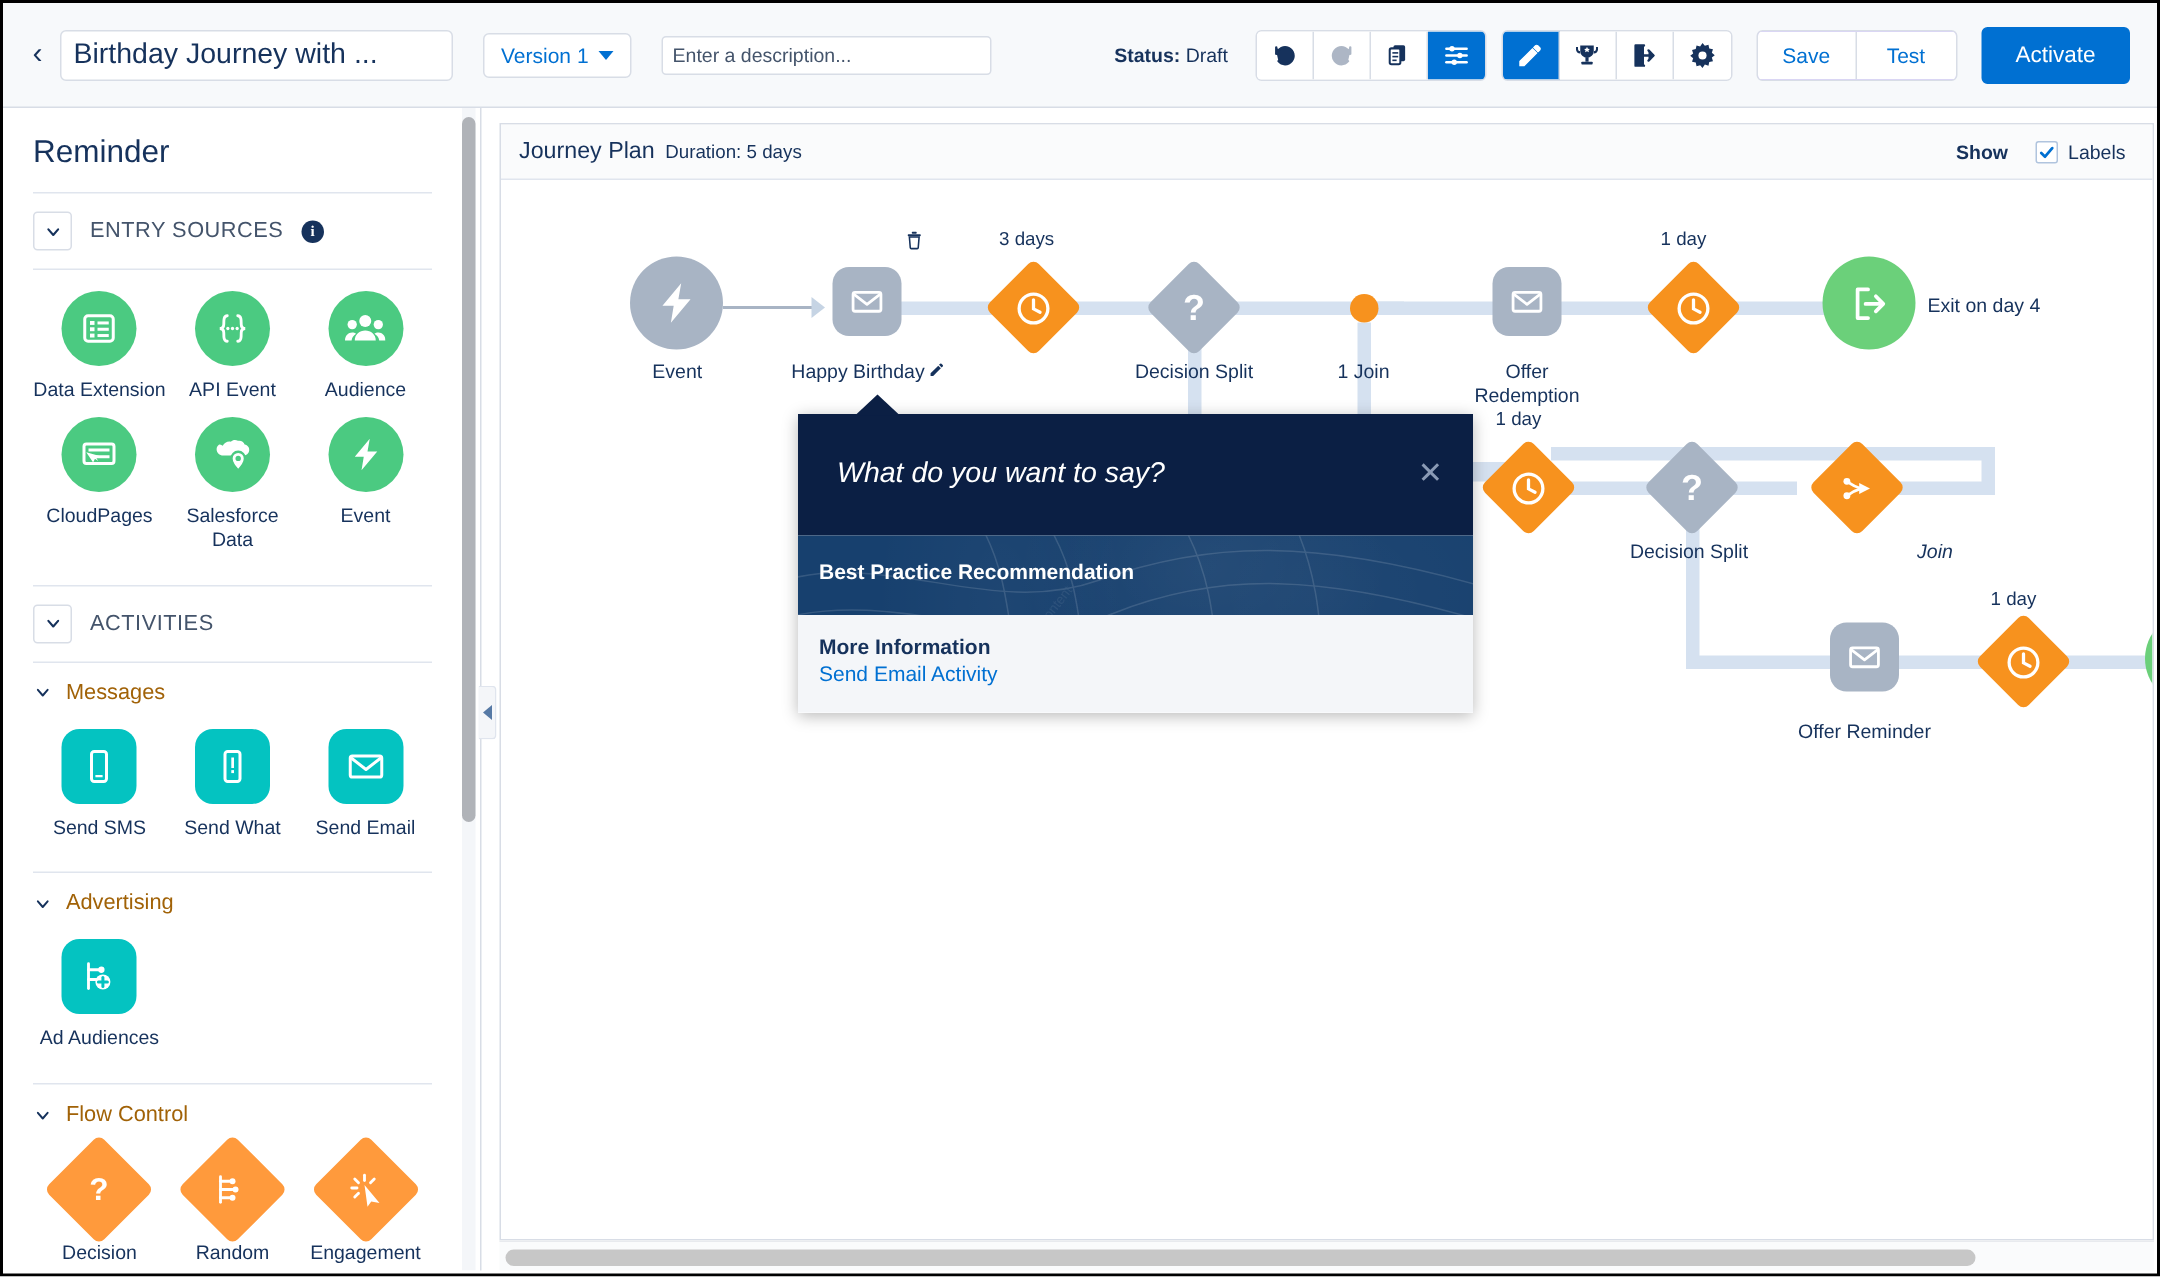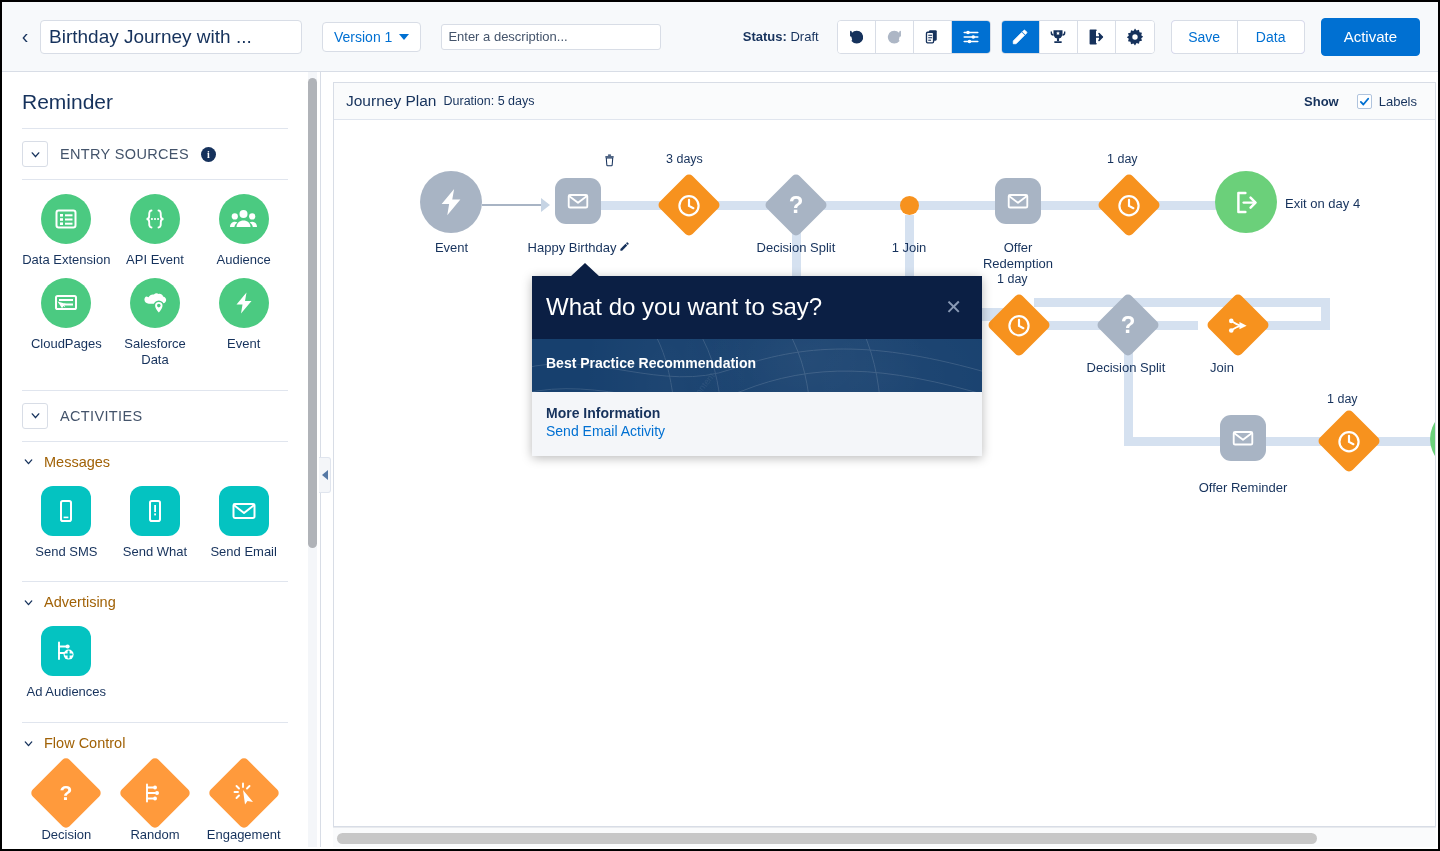--- a/index.html
+++ b/index.html
@@ -276,21 +276,21 @@
   .pop-arrow {
     position:absolute; left:38px; top:-13px;
     width:0;height:0;border-left:15px solid transparent;
     border-right:15px solid transparent;border-bottom:14px solid #0b1f44;
   }
   .pop-head {
     background:#0b1f44; padding:17px 20px 18px 14px;
     display:flex; align-items:center;
   }
   .pop-head h2 {
-    margin:0; color:#fff; font-size:24px; font-weight:normal;
+    margin:12px; color:#fff; font-size:19px; font-weight:normal;font-style:italic;
   }
   .pop-close {
     margin-left:auto; color:#8a9ab5; font-size:20px; cursor:pointer;
     line-height:1; background:none;border:none;padding:0;
     font-family:"Liberation Sans", sans-serif;
   }
   .pop-body {
     background:#17406e;
     background-image:
       radial-gradient(ellipse 180px 120px at 60% 40%, rgba(255,255,255,.045), transparent 70%),
@@ -408,21 +408,21 @@
         <button class="icon-btn" title="Settings">
           <svg width="18" height="18" viewBox="0 0 24 24" fill="#16325c">
             <path d="M12 0.8l2.1 2.6 3.2-1 .7 3.3 3.3.7-1 3.2 2.6 2.1-2.6 2.1 1 3.2-3.3.7-.7 3.3-3.2-1L12 23.2l-2.1-2.6-3.2 1-.7-3.3-3.3-.7 1-3.2L1.1 12.3l2.6-2.1-1-3.2 3.3-.7.7-3.3 3.2 1z"></path>
             <circle cx="12" cy="12" r="3.6" fill="#fff"></circle>
           </svg>
         </button>
       </div>
 
       <div class="text-group">
         <button class="text-btn">Save</button>
-        <button class="text-btn">Data</button>
+        <button class="text-btn">Test</button>
       </div>
 
       <button class="activate-btn">Activate</button>
     </div>
   </div>
 
   <div class="sidebar">
     <div class="side-scroll-track"></div>
     <div class="side-scrollbar"></div>
 
@@ -802,21 +802,21 @@
         <div class="n-diamond orange">
           <svg width="25" height="25" viewBox="0 0 26 26" fill="none" stroke="#fff" stroke-width="1.9" stroke-linecap="round">
             <circle cx="6" cy="8" r="2.4" fill="#fff" stroke="none"></circle>
               <circle cx="6" cy="18" r="2.4" fill="#fff" stroke="none"></circle>
             <path d="M7.8 9.2c2.8 2 4.5 2.6 7.4 3.6"></path>
               <path d="M7.8 16.8c2.8-2 4.5-2.6 7.4-3.6"></path>
             <polygon points="14.5,9.2 22,13 14.5,16.8" fill="#fff" stroke="none"></polygon>
           </svg>
         </div>
       </div>
-      <div class="node-label" style="left:850px;top:240px;width:76px;">Join</div>
+      <div class="node-label" style="left:918px;top:240px;width:76px;font-style:italic;">Join</div>
 
       <div class="node" style="left:886px;top:295px;">
         <div class="n-rsq">
           <svg width="26" height="26" viewBox="0 0 28 28" fill="none" stroke="#fff" stroke-width="2" stroke-linejoin="round">
             <rect x="4" y="7.5" width="20" height="13.5" rx="1.4"></rect>
               <polyline points="4,8.3 14,16 24,8.3"></polyline>
           </svg>
         </div>
       </div>
       <div class="node-label" style="left:844px;top:360px;width:130px;">Offer Reminder</div>

